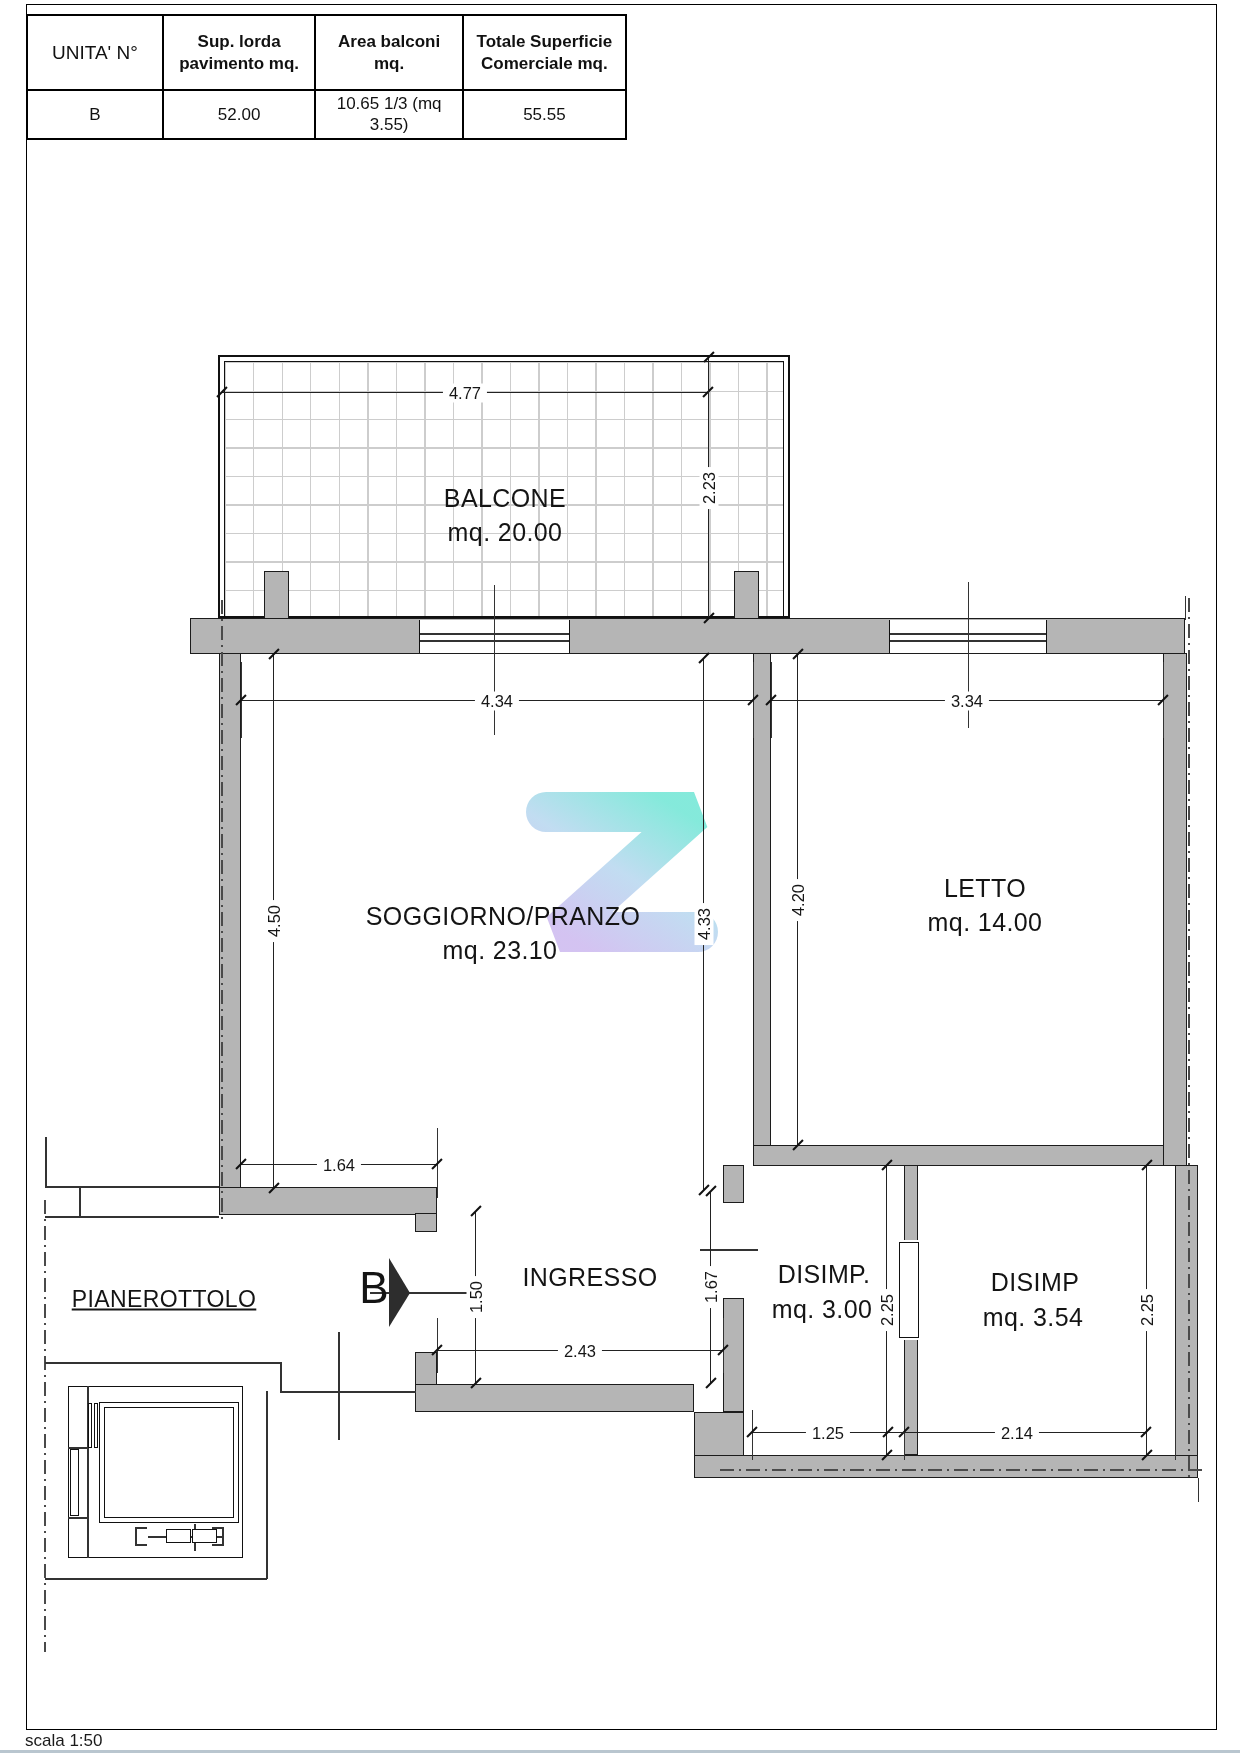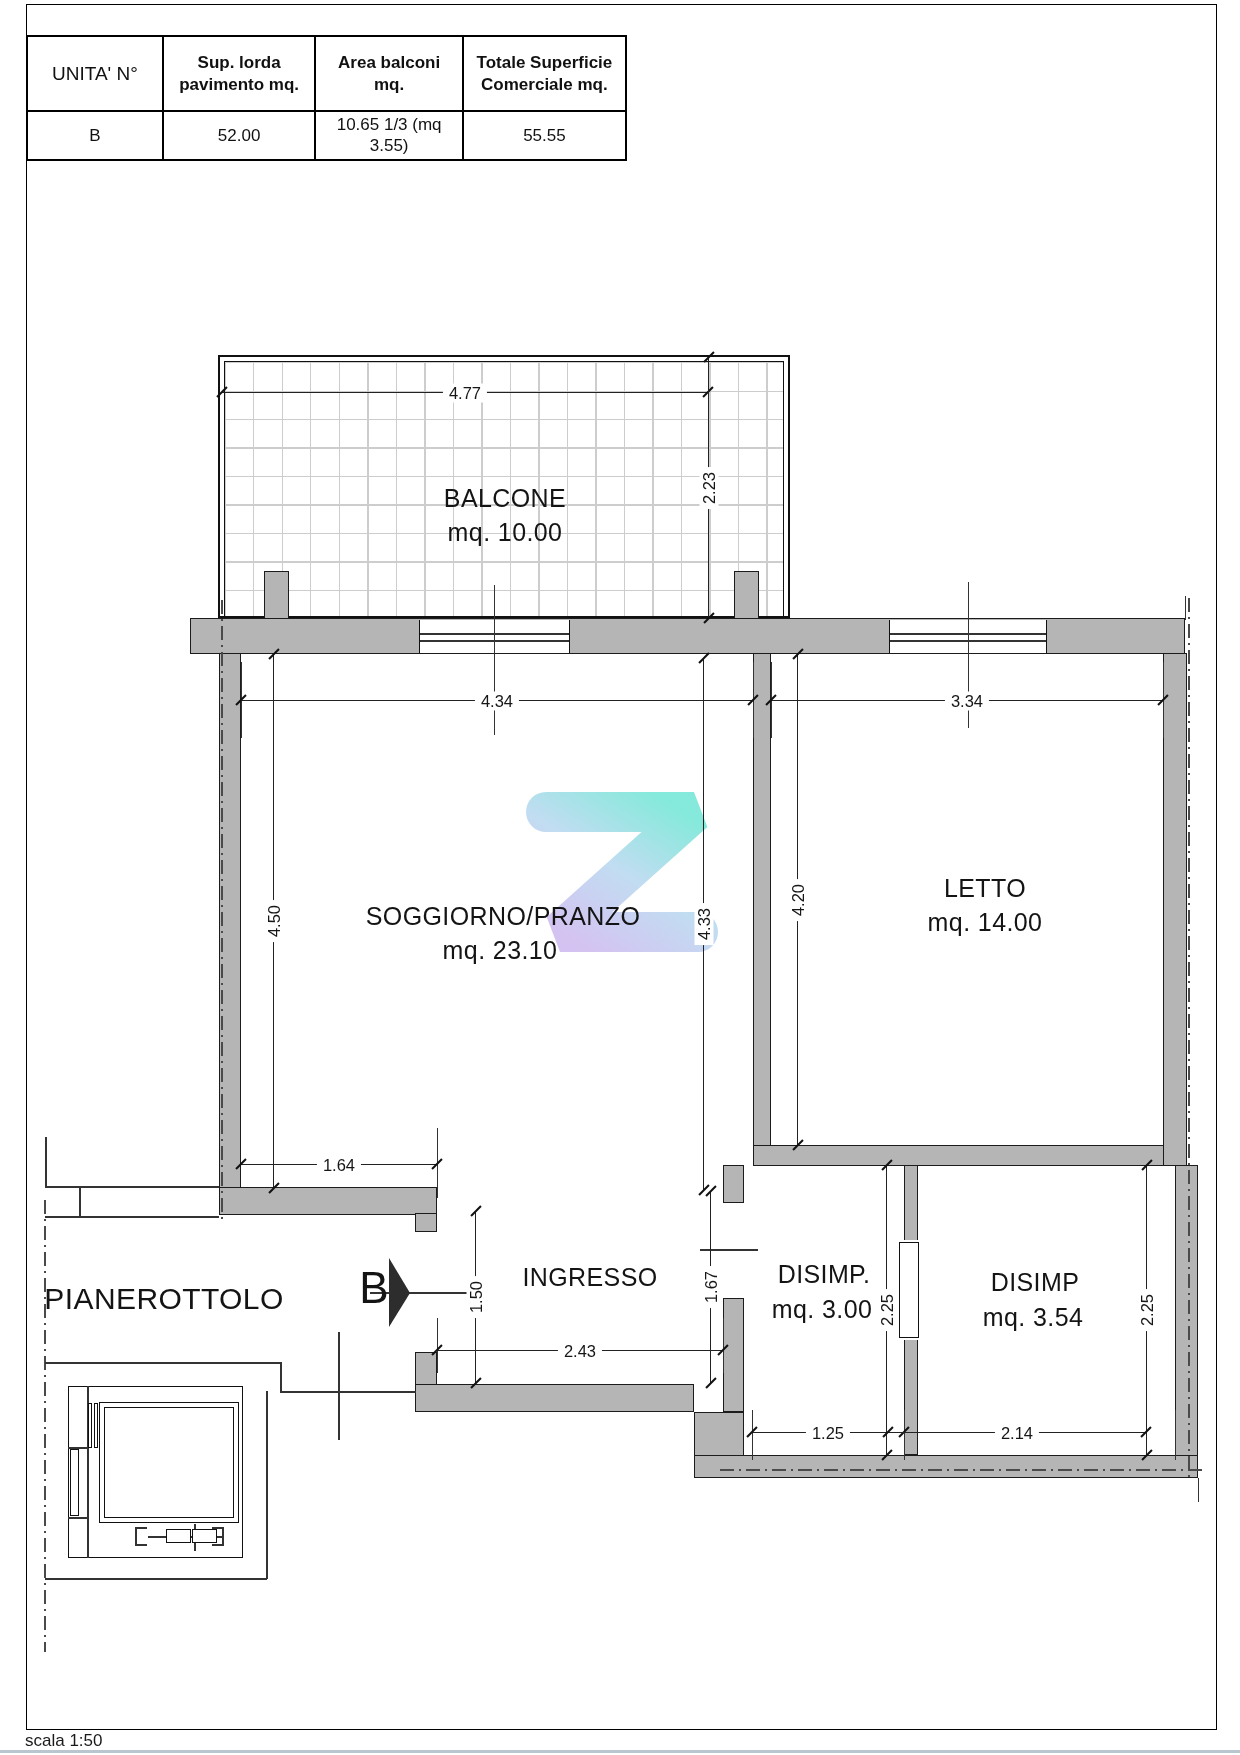--- a/index.html
+++ b/index.html
@@ -2,21 +2,21 @@
 <html><head>
 <meta charset="utf-8">
 <style>
   html,body{margin:0;padding:0;background:#fff;}
   body{font-family:"Liberation Sans", sans-serif;color:#111;}
   .stage{position:relative;width:1240px;height:1755px;background:#fff;overflow:hidden;}
   .abs{position:absolute;}
   .page-border{position:absolute;left:26px;top:4px;width:1191px;height:1726px;border:1.5px solid #000;box-sizing:border-box;}
 
   
-  .unit-table{position:absolute;left:26px;top:35px;width:601px;border:2px solid #7f1d1d;border-collapse:collapse;table-layout:fixed;}
+  .unit-table{position:absolute;left:26px;top:14px;width:601px;border:2px solid #7f1d1d;border-collapse:collapse;table-layout:fixed;}
   .unit-table td{border:2px solid #000;text-align:center;vertical-align:middle;font-size:17px;line-height:1.25;padding:2px 6px;box-sizing:border-box;}
   .unit-table .hrow td{height:75px;font-weight:bold;}
   .unit-table .hrow td:first-child{font-weight:normal;font-size:19px;}
   .unit-table .drow td{height:45px;font-weight:normal;}
 
   
   .wall{position:absolute;background:#b5b5b5;border:1px solid #1c1c1c;box-sizing:border-box;z-index:2;}
   .tline{position:absolute;background:#333;z-index:3;}
   .erect{position:absolute;background:#fff;border:1.5px solid #111;box-sizing:border-box;z-index:3;}
   .dashdot-v{position:absolute;width:2px;z-index:3;background-image:repeating-linear-gradient(to bottom,#4a4a4a 0 14px,transparent 14px 19px,#4a4a4a 19px 21px,transparent 21px 26px);}
@@ -35,21 +35,21 @@
   .dim.v{width:1px;}
   .dim::before,.dim::after{content:"";position:absolute;width:14px;height:2px;background:#111;transform:rotate(-45deg);}
   .dim.h::before{left:-7px;top:-1px;}
   .dim.h::after{right:-7px;top:-1px;}
   .dim.v::before{top:-1px;left:-6.5px;}
   .dim.v::after{bottom:-1px;left:-6.5px;}
   .dim span{position:absolute;left:50%;top:50%;transform:translate(-50%,-50%);background:#fff;padding:0 6px;font-size:16.5px;color:#161616;white-space:nowrap;z-index:4;}
   .dim.v span{transform:translate(-50%,-50%) rotate(-90deg);padding:0 5px;}
 
   .rlabel{position:absolute;transform:translate(-50%,-50%);font-size:25px;letter-spacing:0.4px;color:#141414;white-space:nowrap;z-index:5;}
-  .rlabel.small{font-size:30px;}
+  .rlabel.small{font-size:23px;text-decoration:underline;}
   .b-label{position:absolute;transform:translate(-50%,-50%);font-size:44px;color:#141414;z-index:5;}
   .door-tri{position:absolute;left:389px;top:1258px;width:0;height:0;border-top:35px solid transparent;border-bottom:34px solid transparent;border-left:21px solid #2d2d2d;z-index:5;}
 
   .wm{position:absolute;left:498px;top:772px;z-index:0;}
   .scala{position:absolute;left:25px;top:1731px;font-size:17px;color:#1a1a1a;z-index:5;}
   .screen-edge{position:absolute;left:0;top:1750px;width:1240px;height:3px;background:#b9c6cf;}
 </style>
 </head>
 <body>
 
@@ -212,21 +212,21 @@
       <span>2.25</span>
     </div>
   <div class="dim h" style="left:752px;top:1432px;width:152px">
       <span>1.25</span>
     </div>
   <div class="dim h" style="left:888px;top:1432px;width:258px">
       <span>2.14</span>
     </div>
 
   <div class="rlabel" style="left:505px;top:498px">BALCONE</div>
-  <div class="rlabel" style="left:505px;top:532px">mq. 10.00</div>
+  <div class="rlabel" style="left:505px;top:532px">mq. 20.00</div>
   <div class="rlabel" style="left:503px;top:916px">SOGGIORNO/PRANZO</div>
   <div class="rlabel" style="left:500px;top:950px">mq. 23.10</div>
   <div class="rlabel" style="left:985px;top:888px">LETTO</div>
   <div class="rlabel" style="left:985px;top:922px">mq. 14.00</div>
   <div class="rlabel" style="left:590px;top:1277px">INGRESSO</div>
   <div class="rlabel" style="left:824px;top:1274px">DISIMP.</div>
   <div class="rlabel" style="left:822px;top:1309px">mq. 3.00</div>
   <div class="rlabel" style="left:1035px;top:1282px">DISIMP</div>
   <div class="rlabel" style="left:1033px;top:1317px">mq. 3.54</div>
   <div class="rlabel small" style="left:164px;top:1299px">PIANEROTTOLO</div>

